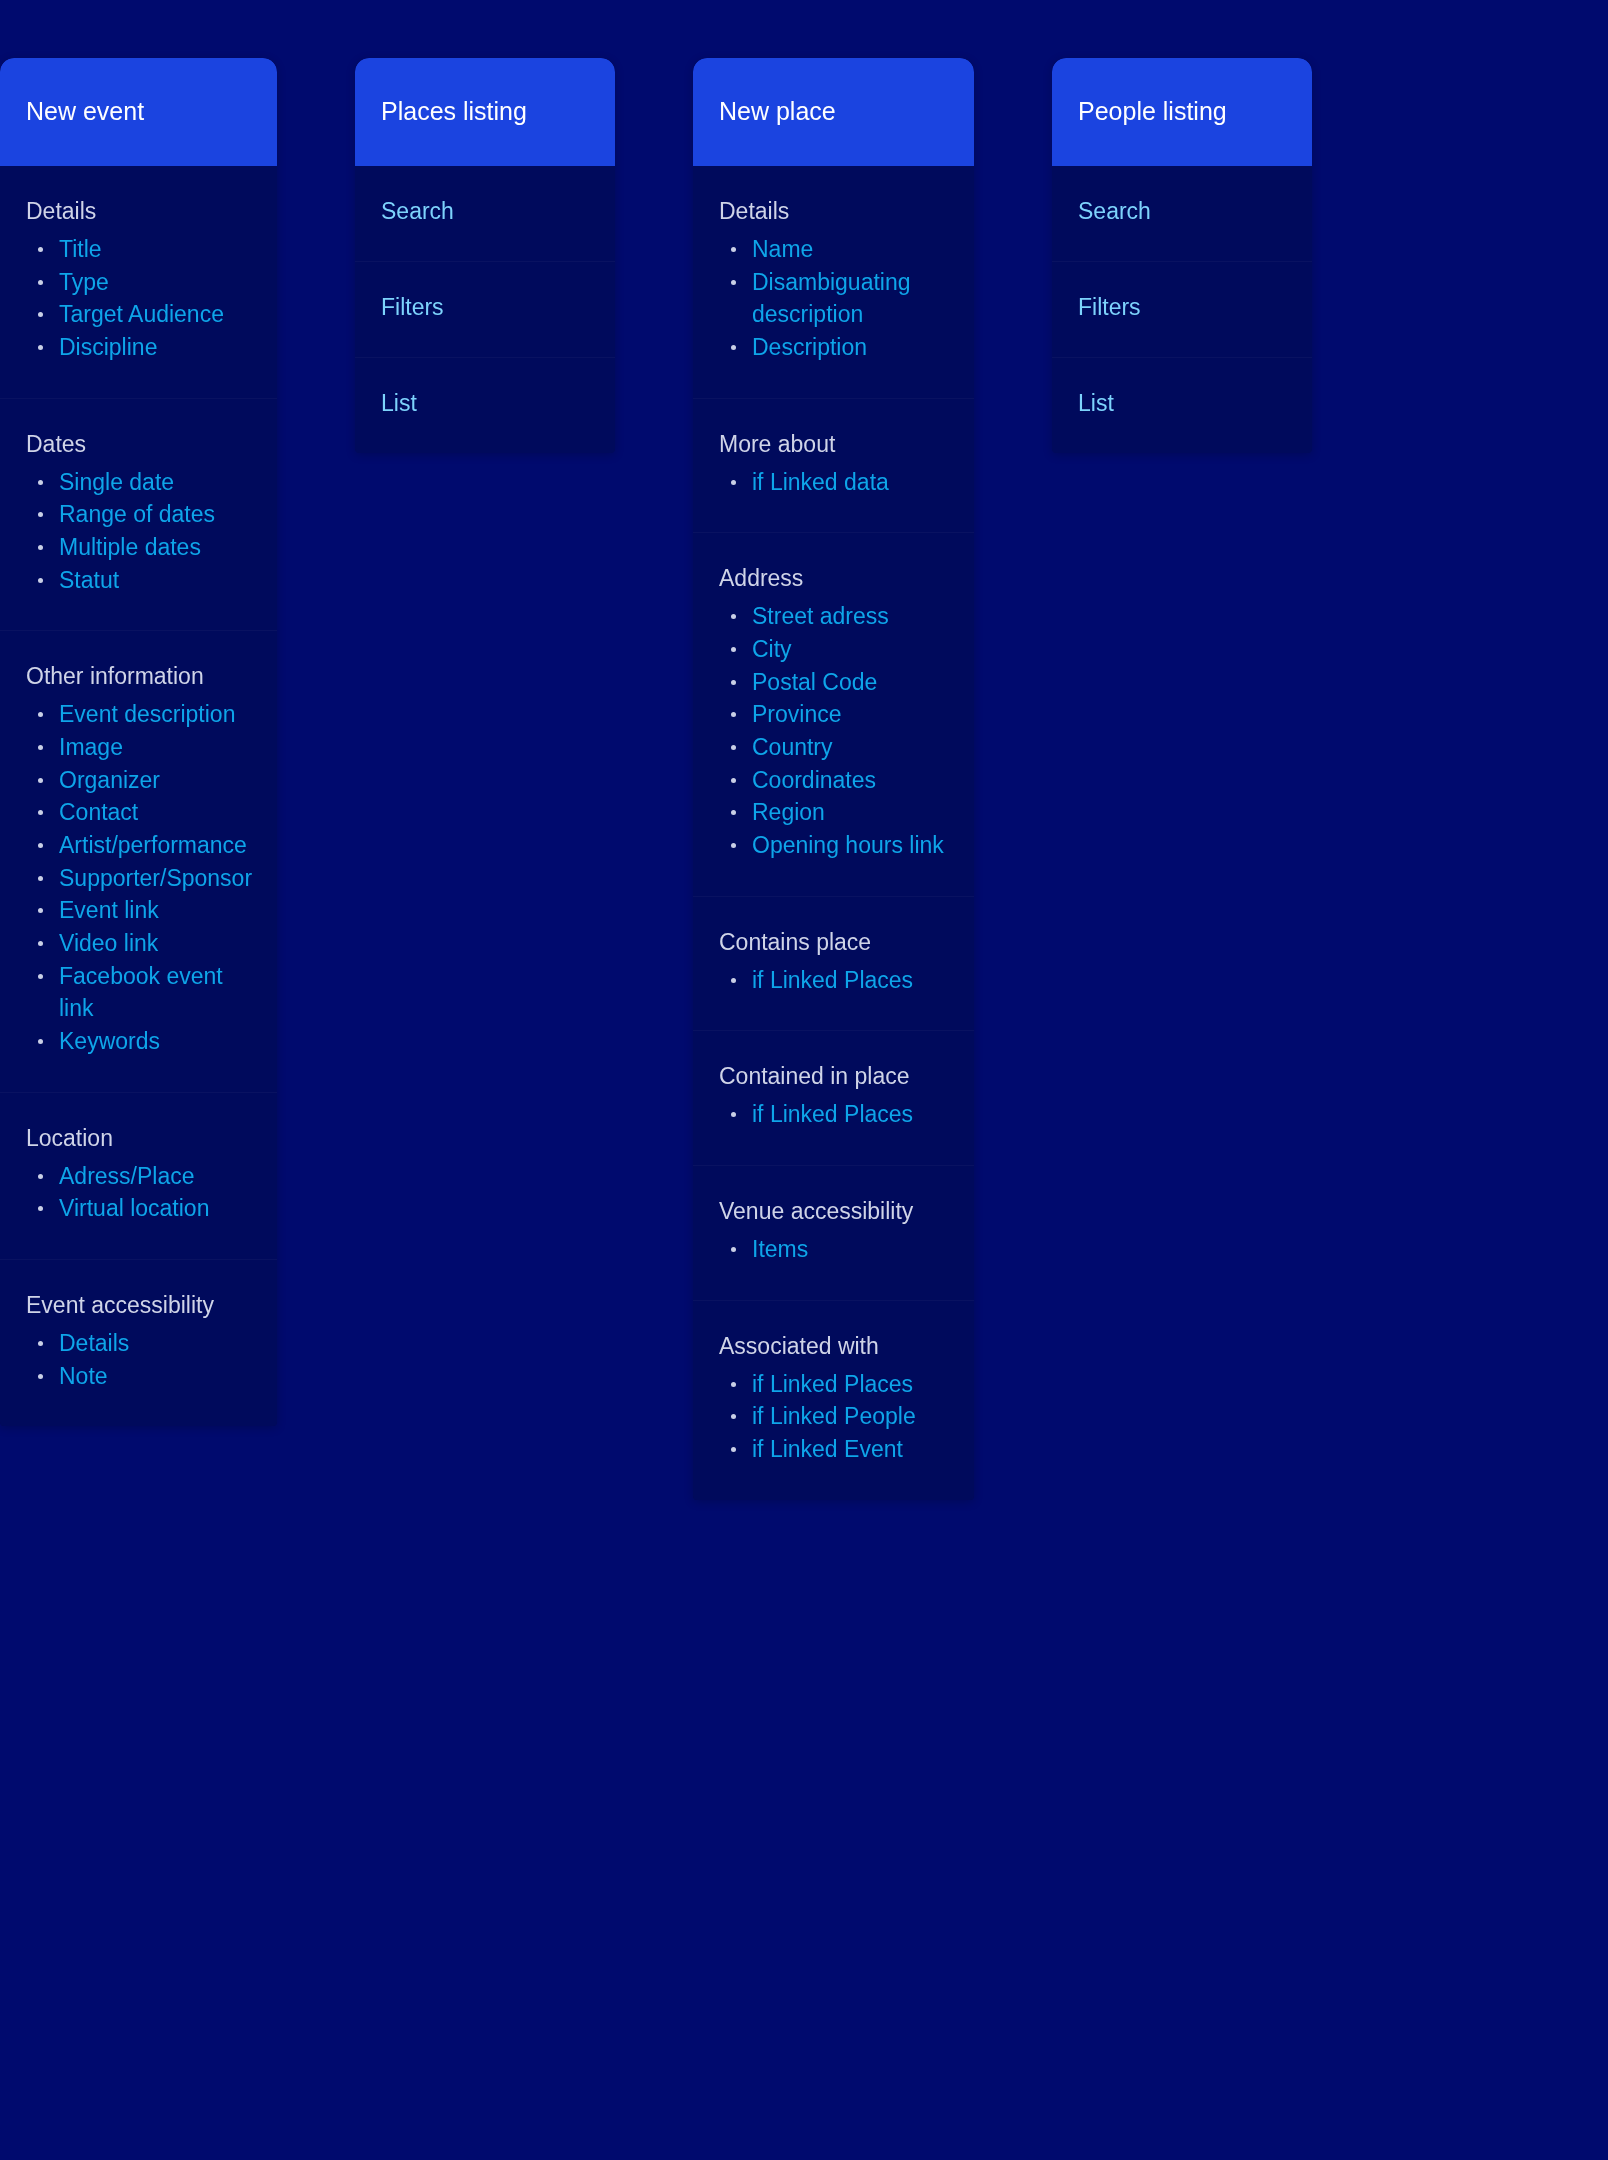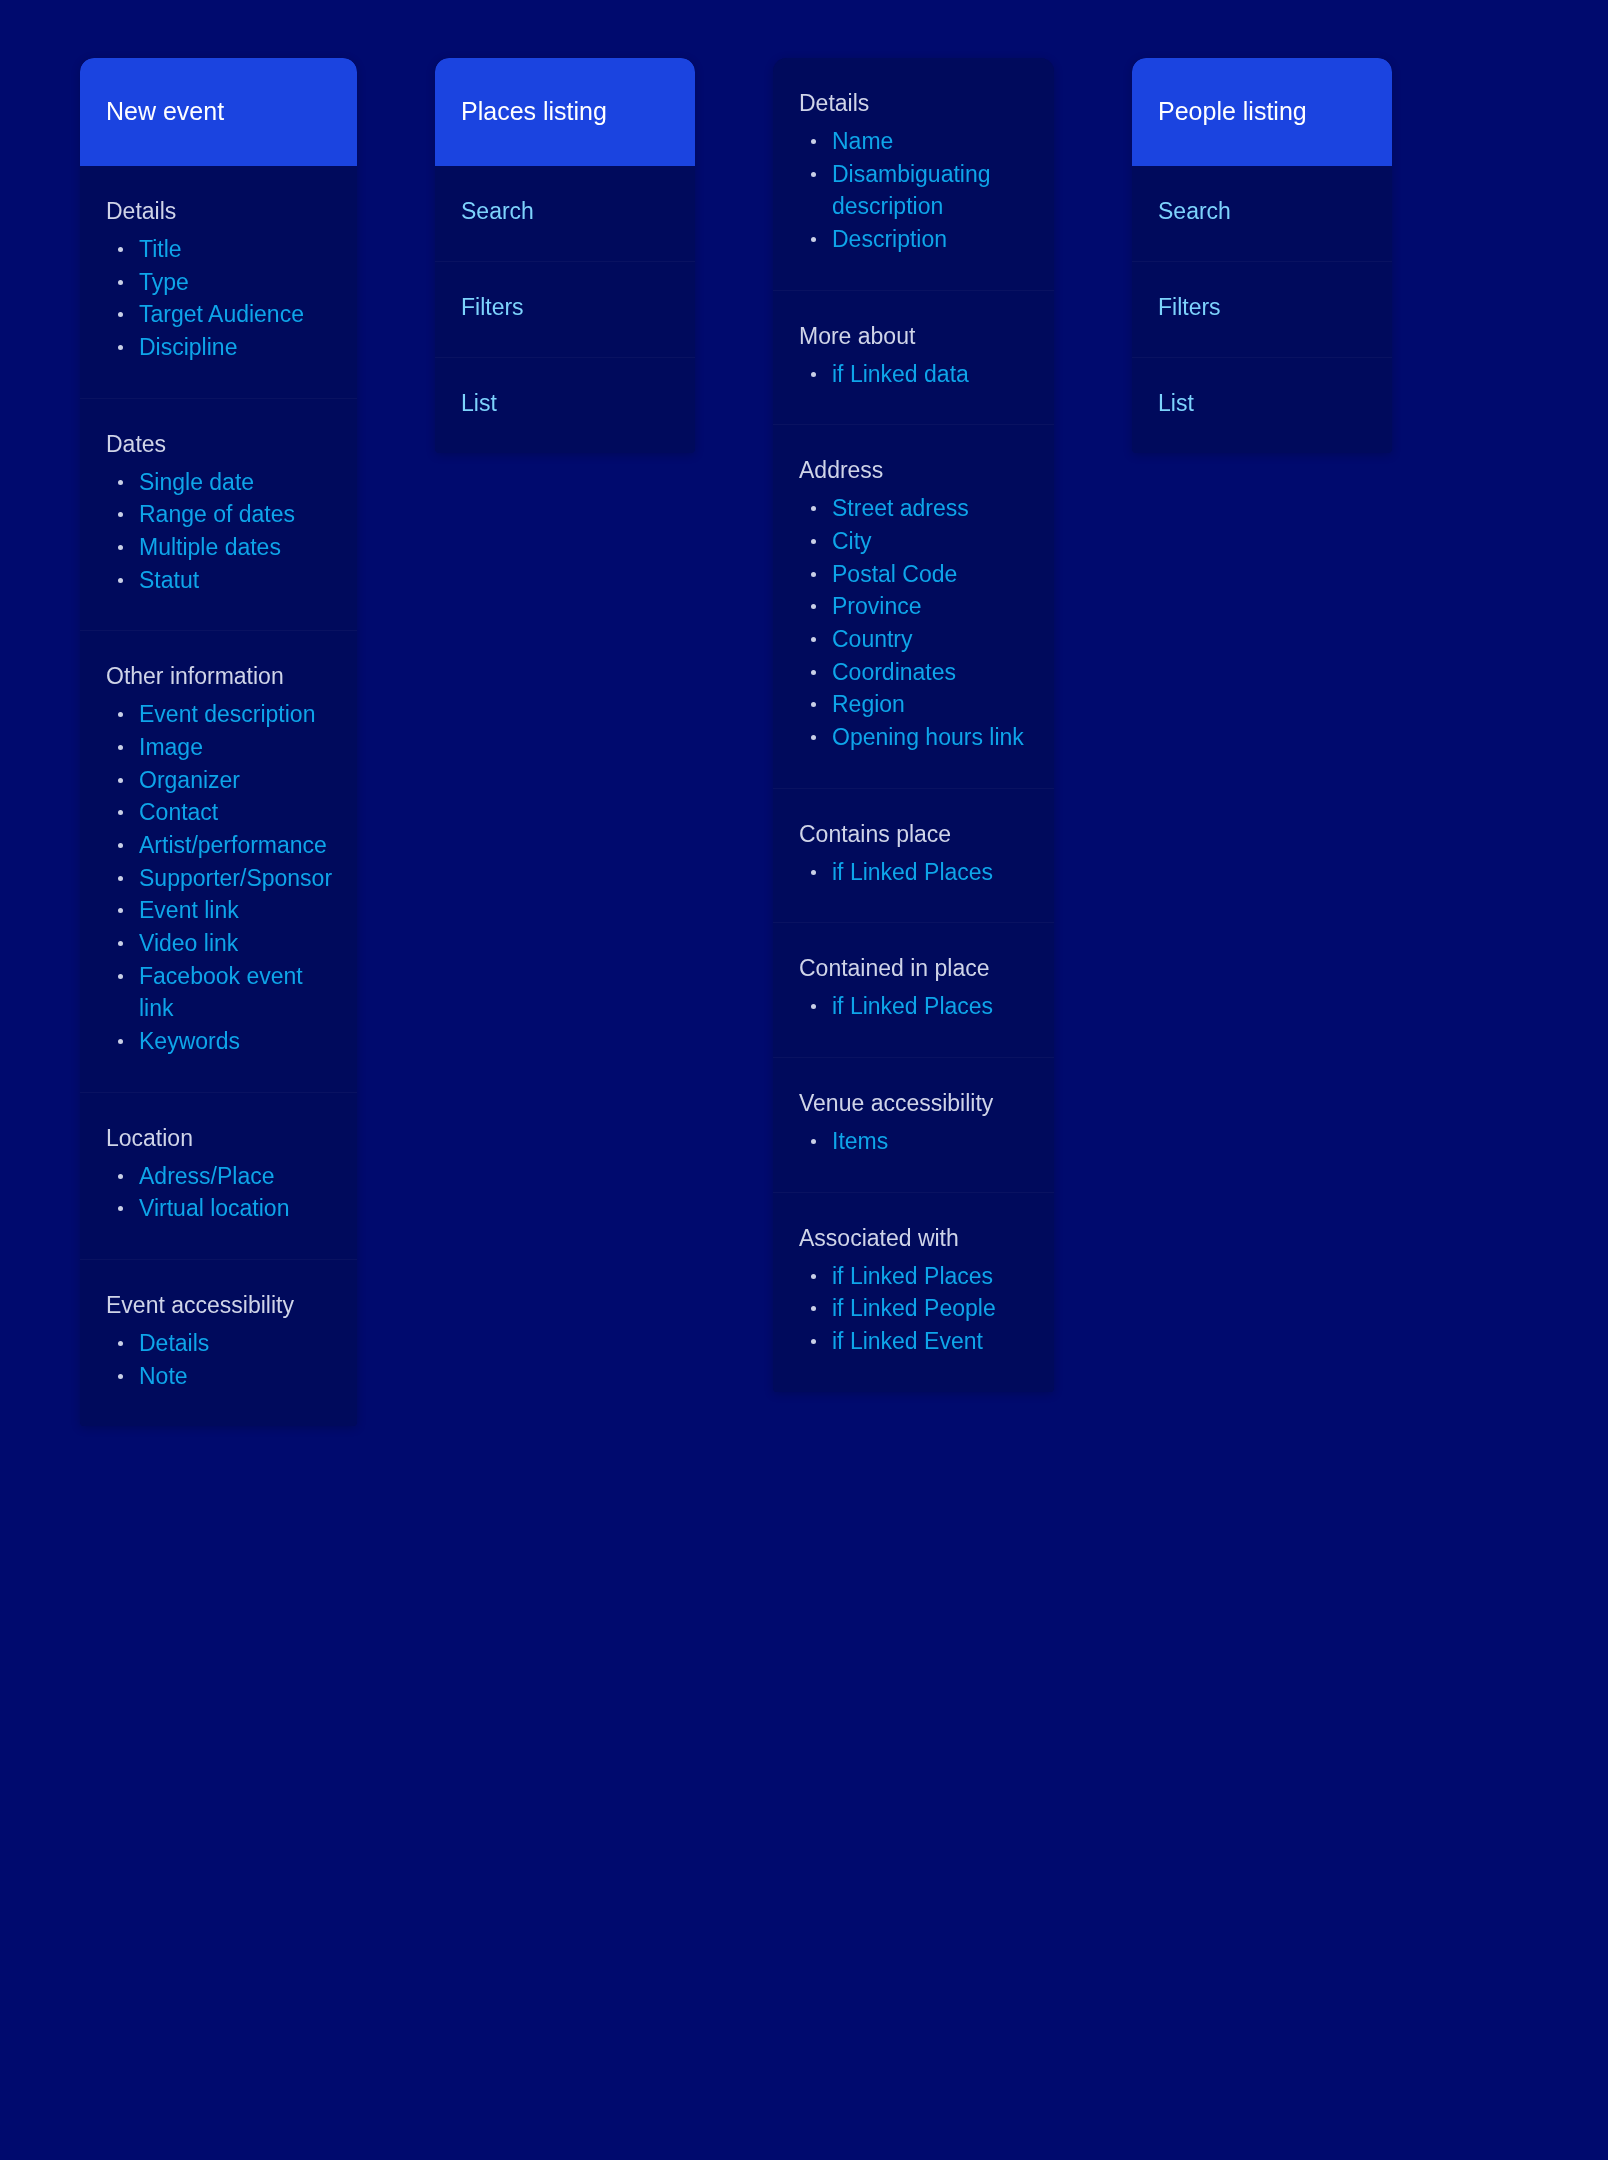--- a/index.html
+++ b/index.html
@@ -17,21 +17,20 @@
 
   #board {
     position: absolute;
     top: 0;
     left: 0;
     width: 1608px;
     height: 2160px;
     display: flex;
     align-items: flex-start;
     gap: 78px;
-    padding-left: 80px;
     padding-top: 58px;
     box-sizing: border-box;
   }
 
   .card {
     flex: 0 0 auto;
     border-radius: 14px 14px 4px 4px;
     overflow: hidden;
     background: #000a5c;
     box-shadow: 0 2px 10px rgba(0,0,0,0.18);
@@ -170,20 +169,21 @@
     </div>
     <div class="card card-places">
       <div class="card-header">Places listing</div>
       <div class="card-body menu-body">
         <div class="menu-item">Search</div>
         <div class="menu-item">Filters</div>
         <div class="menu-item">List</div>
       </div>
     </div>
     <div class="card card-new-place">
+      <div class="card-header">New place</div>
       <div class="card-body">
         <div class="section">
           <div class="section-title">Details</div>
           <ul class="section-list">
             <li>Name</li>
             <li>Disambiguating description</li>
             <li>Description</li>
           </ul>
         </div>
         <div class="section">

